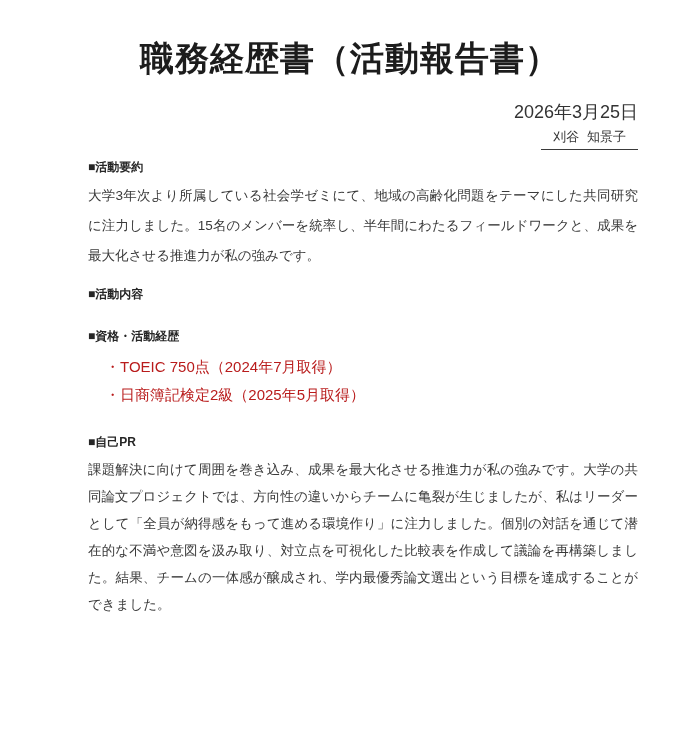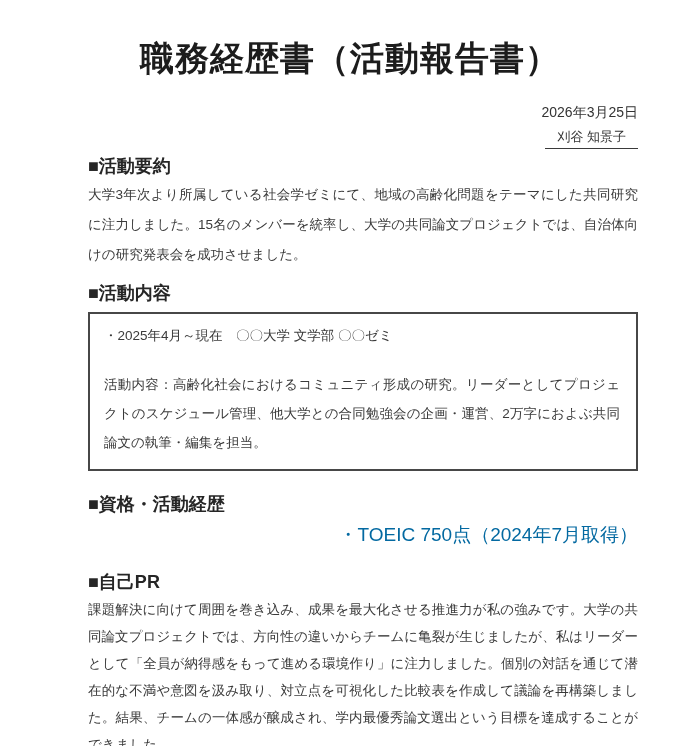--- a/index.html
+++ b/index.html
@@ -23,39 +23,40 @@
     text-align: center;
     font-size: 34px;
     line-height: 44px;
     font-weight: 800;
     letter-spacing: 1px;
     color: #1c1c1c;
   }
   .date-row {
     margin-top: 24px;
     text-align: right;
-    font-size: 14px;
+    font-size: 18px;
     line-height: 17px;
     color: #333333;
   }
   .name-row {
     margin-top: 7px;
     text-align: right;
     font-size: 13px;
     line-height: 17px;
     color: #333333;
   }
   .name-underline {
     display: inline-block;
     padding: 0 12px 3px 12px;
     border-bottom: 1.5px solid #3a3a3a;
+    font-family: Liberation Mono, monospace;
   }
   .sec-heading {
     margin: 0;
-    font-size: 18px;
+    font-size: 12px;
     line-height: 18px;
     font-weight: bold;
     color: #262626;
   }
   .sec-summary { margin-top: 8px; }
   .body-text {
     margin: 5px 0 0 0;
     font-size: 13.5px;
     line-height: 30px;
     text-align: justify;
@@ -80,24 +81,23 @@
     text-align: justify;
     color: #3a3a3a;
   }
   .sec-skills { margin-top: 24px; }
   .skill-list {
     list-style: none;
     margin: 8px 0 0 0;
     padding: 0 0 0 17px;
   }
   .skill-list li {
-    font-size: 19px;
+    font-size: 15px;
     line-height: 28px;
-    color: #0369a1;
-    text-align: right;
+    color: #b91c1c;
   }
   .sec-pr { margin-top: 24px; }
   .pr-text {
     margin: 5px 0 0 0;
     font-size: 13.5px;
     line-height: 27px;
     text-align: justify;
     color: #3a3a3a;
   }
 </style>
@@ -109,35 +109,32 @@
   <h1 class="doc-title">職務経歴書（活動報告書）</h1>
 
   <div class="date-row">2026年3月25日</div>
 
   <div class="name-row">
     <span class="name-underline">刈谷 知景子</span>
   </div>
 
   <section class="sec-summary">
     <h2 class="sec-heading">■活動要約</h2>
-    <p class="body-text">大学3年次より所属している社会学ゼミにて、地域の高齢化問題をテーマにした共同研究に注力しました。15名のメンバーを統率し、大学の共同論文プロジェクトでは、自治体向けの研究発表会を成功させました。</p>
+    <p class="body-text">大学3年次より所属している社会学ゼミにて、地域の高齢化問題をテーマにした共同研究に注力しました。15名のメンバーを統率し、半年間にわたるフィールドワークと、成果を最大化させる推進力が私の強みです。</p>
   </section>
 
   <section class="sec-history">
     <h2 class="sec-heading">■活動内容</h2>
-    <div class="history-box">
-      <p class="history-period">・2025年4月～現在　〇〇大学 文学部 〇〇ゼミ</p>
-      <p class="history-detail">活動内容：高齢化社会におけるコミュニティ形成の研究。リーダーとしてプロジェクトのスケジュール管理、他大学との合同勉強会の企画・運営、2万字におよぶ共同論文の執筆・編集を担当。</p>
-    </div>
   </section>
 
   <section class="sec-skills">
     <h2 class="sec-heading">■資格・活動経歴</h2>
     <ul class="skill-list">
       <li>・TOEIC 750点（2024年7月取得）</li>
+      <li>・日商簿記検定2級（2025年5月取得）</li>
     </ul>
   </section>
 
   <section class="sec-pr">
     <h2 class="sec-heading">■自己PR</h2>
     <p class="pr-text">課題解決に向けて周囲を巻き込み、成果を最大化させる推進力が私の強みです。大学の共同論文プロジェクトでは、方向性の違いからチームに亀裂が生じましたが、私はリーダーとして「全員が納得感をもって進める環境作り」に注力しました。個別の対話を通じて潜在的な不満や意図を汲み取り、対立点を可視化した比較表を作成して議論を再構築しました。結果、チームの一体感が醸成され、学内最優秀論文選出という目標を達成することができました。</p>
   </section>
 
 </div>
 

